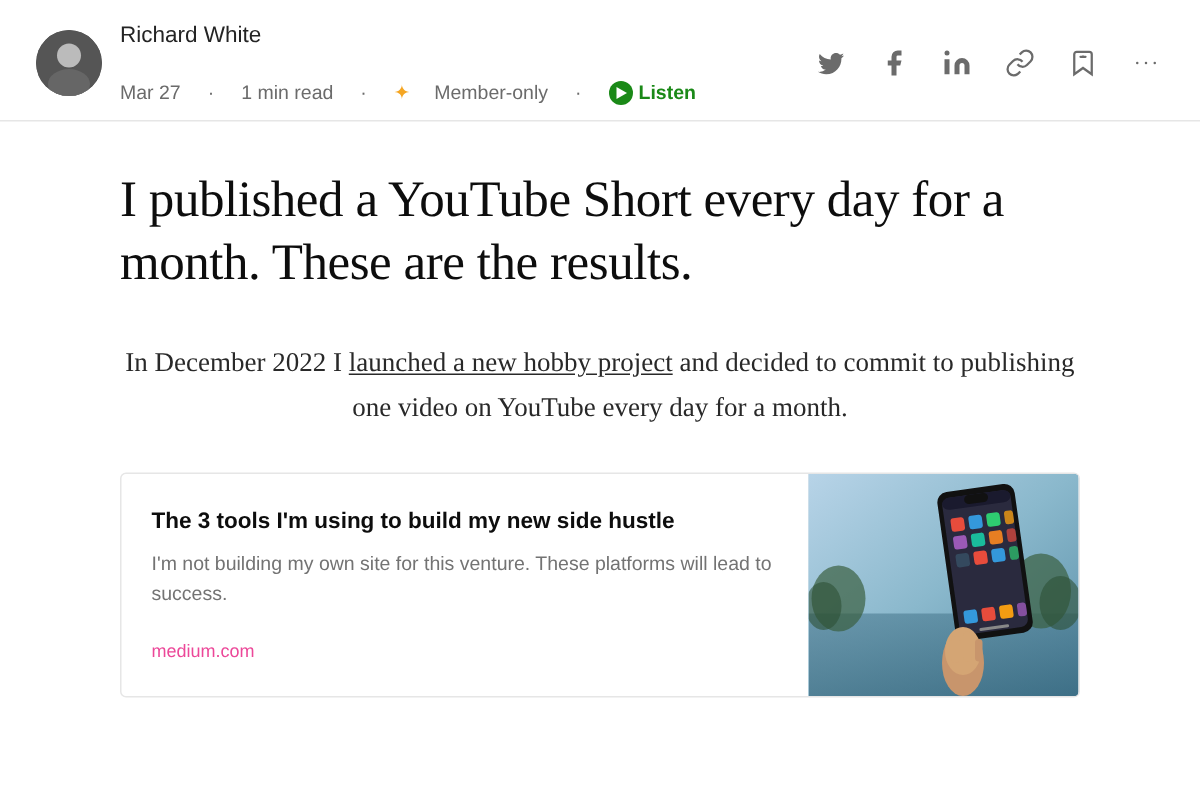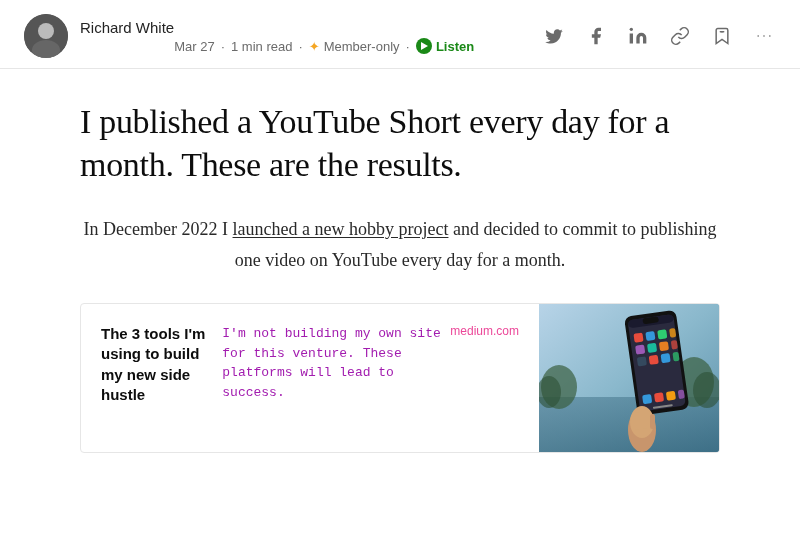--- a/index.html
+++ b/index.html
@@ -38,38 +38,38 @@
       justify-content: center;
     }
 
     .avatar svg {
       width: 44px;
       height: 44px;
     }
 
     .author-info {
       display: flex;
-      flex-direction: row;
+      flex-direction: column;
     }
 
     .author-name {
       font-family: -apple-system, BlinkMacSystemFont, 'Segoe UI', sans-serif;
       font-size: 15px;
       font-weight: 500;
       color: #242424;
       line-height: 1.3;
     }
 
     .author-meta {
       font-family: -apple-system, BlinkMacSystemFont, 'Segoe UI', sans-serif;
       font-size: 13px;
       color: #6b6b6b;
       display: flex;
       align-items: center;
-      gap: 4px;
+      gap: 16px;
       margin-top: 20px;
     }
 
     .member-badge {
       color: #f5a623;
       font-size: 13px;
     }
 
     .listen-btn {
       display: flex;
@@ -164,36 +164,37 @@
       overflow: hidden;
       max-width: 100%;
       height: 150px;
       cursor: pointer;
     }
 
     .embed-text {
       padding: 20px 20px;
       flex: 1;
       display: flex;
+      flex-direction: column;
       justify-content: center;
     }
 
     .embed-title {
       font-family: -apple-system, BlinkMacSystemFont, 'Segoe UI', sans-serif;
       font-size: 15px;
       font-weight: 700;
       color: #0d0d0d;
       margin-bottom: 8px;
       line-height: 1.35;
     }
 
     .embed-desc {
-      font-family: Liberation Mono, monospace;
+      font-family: Liberation Sans, sans-serif;
       font-size: 13px;
-      color: #a21caf;
+      color: #737373;
       line-height: 1.5;
       margin-bottom: 22px;
     }
 
     .embed-domain {
       font-family: -apple-system, BlinkMacSystemFont, 'Segoe UI', sans-serif;
       font-size: 12px;
       color: #ec4899;
     }
 

